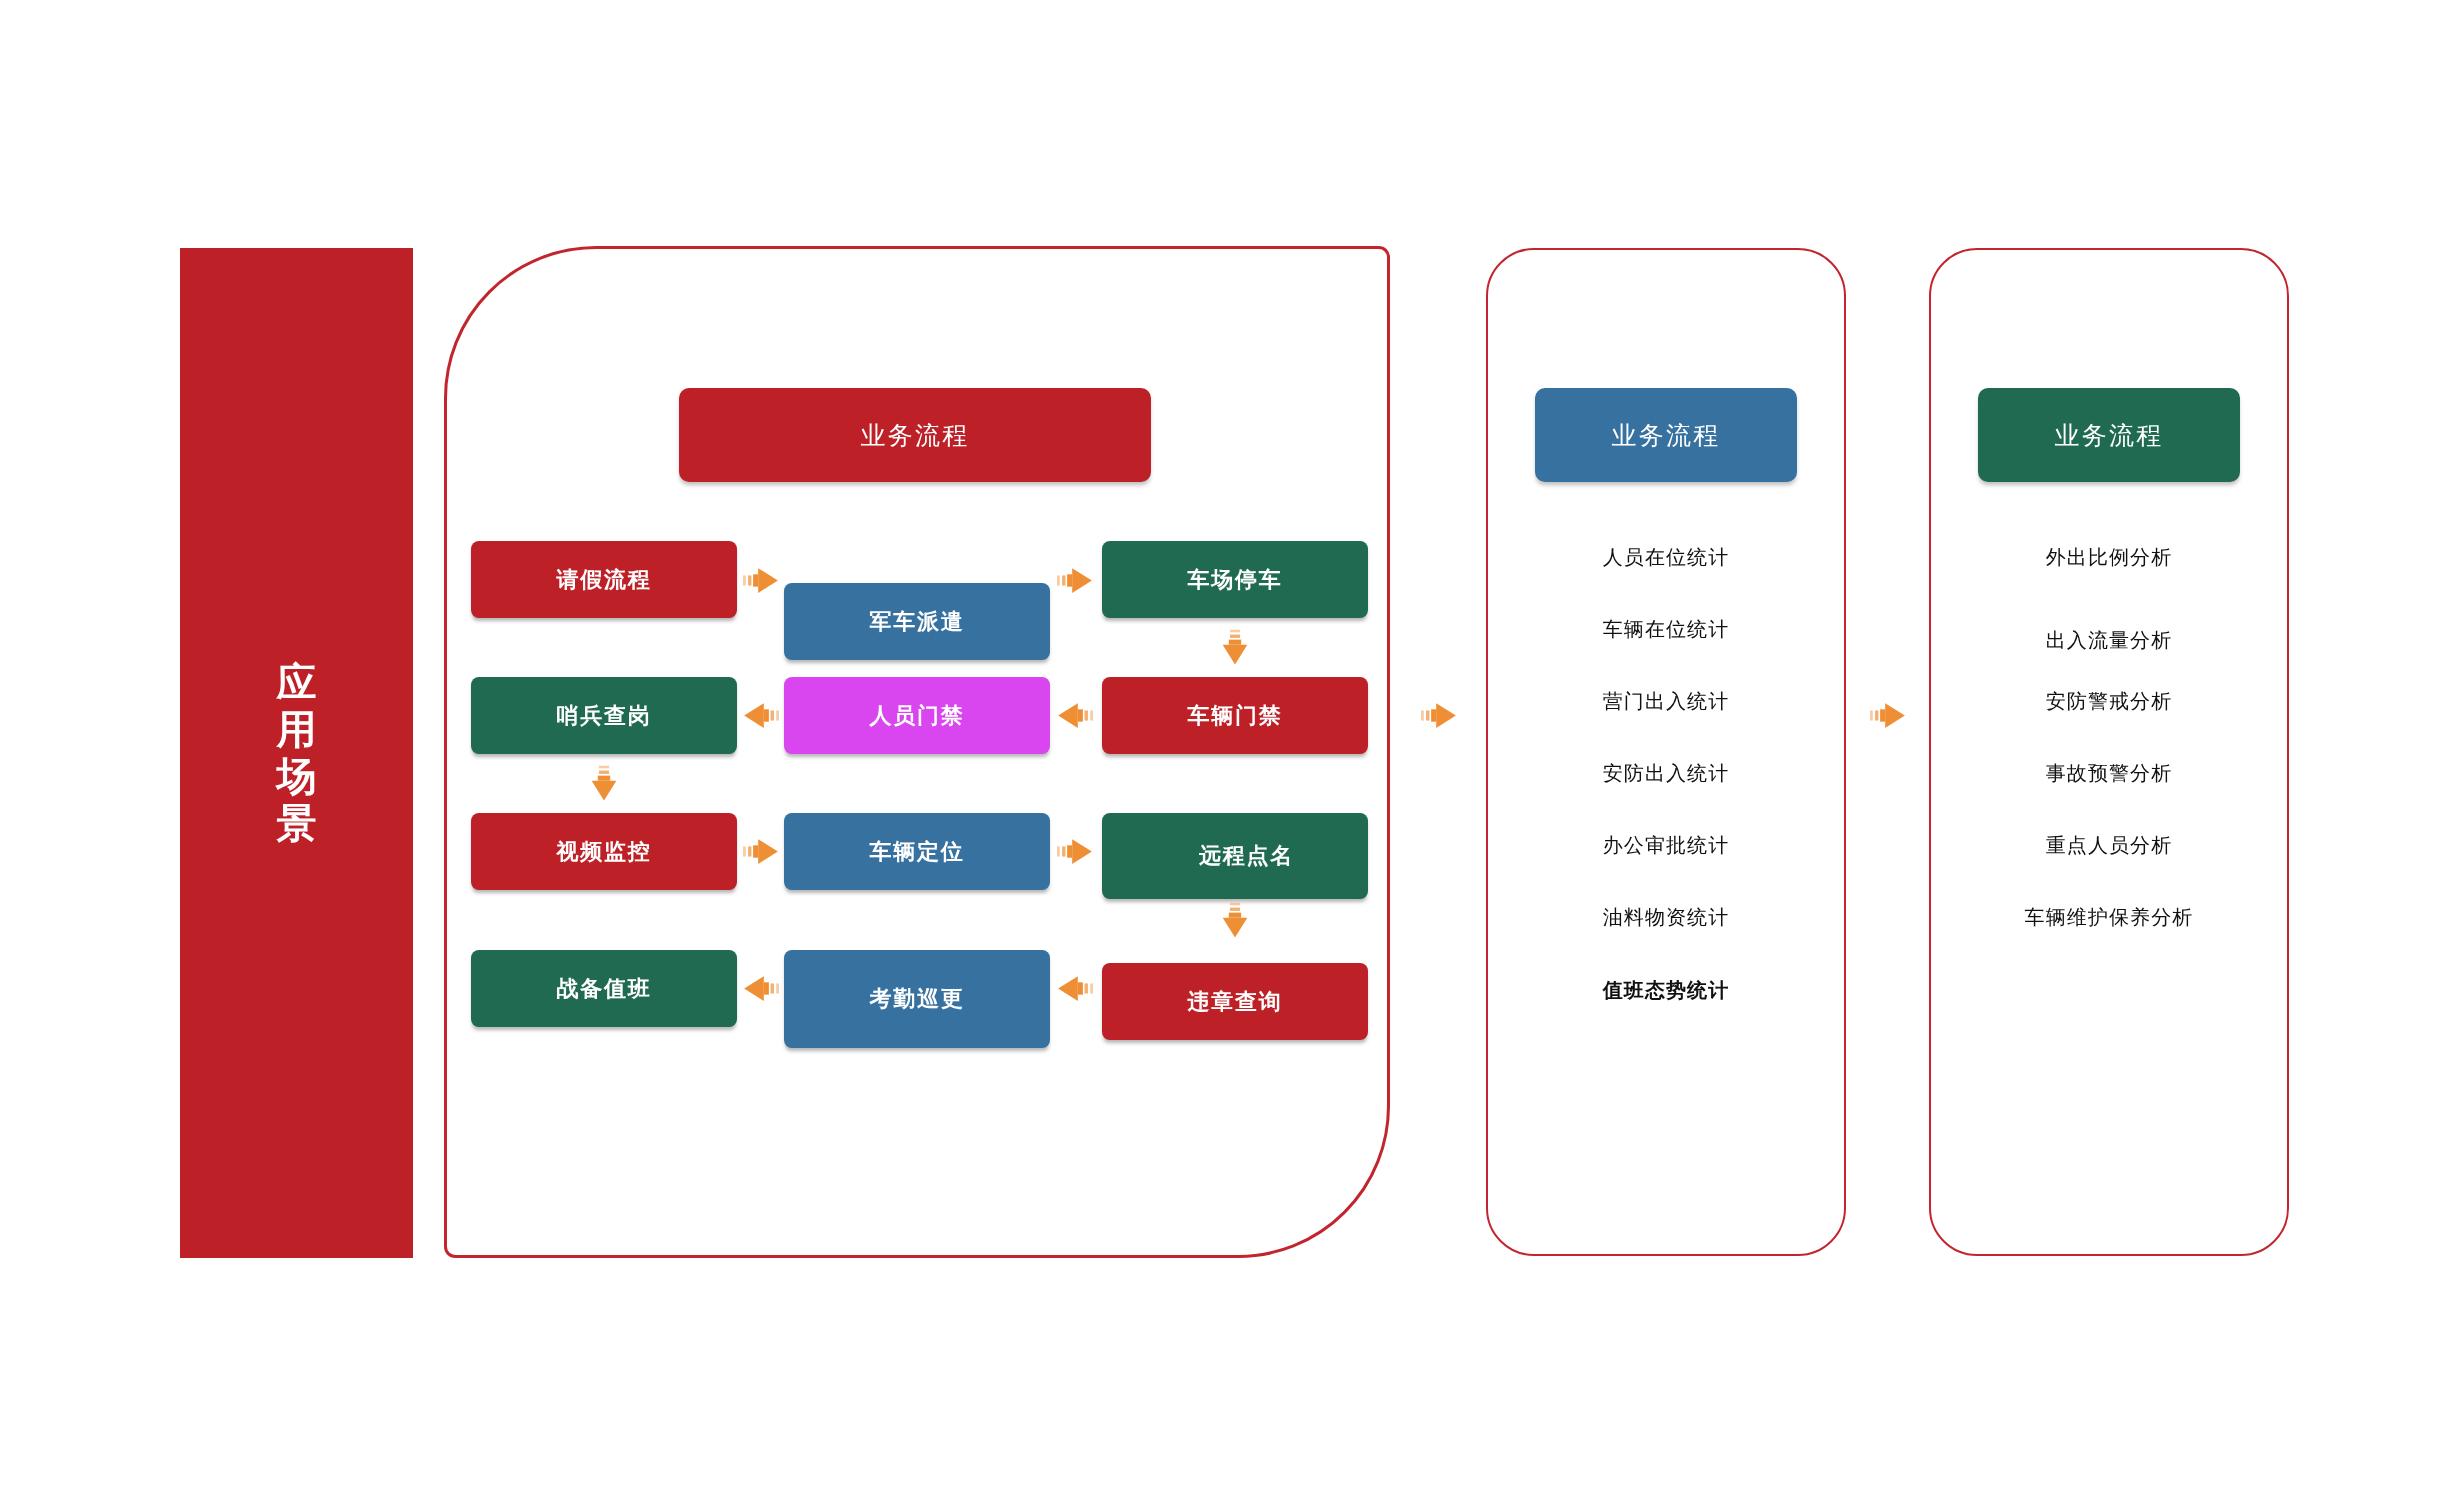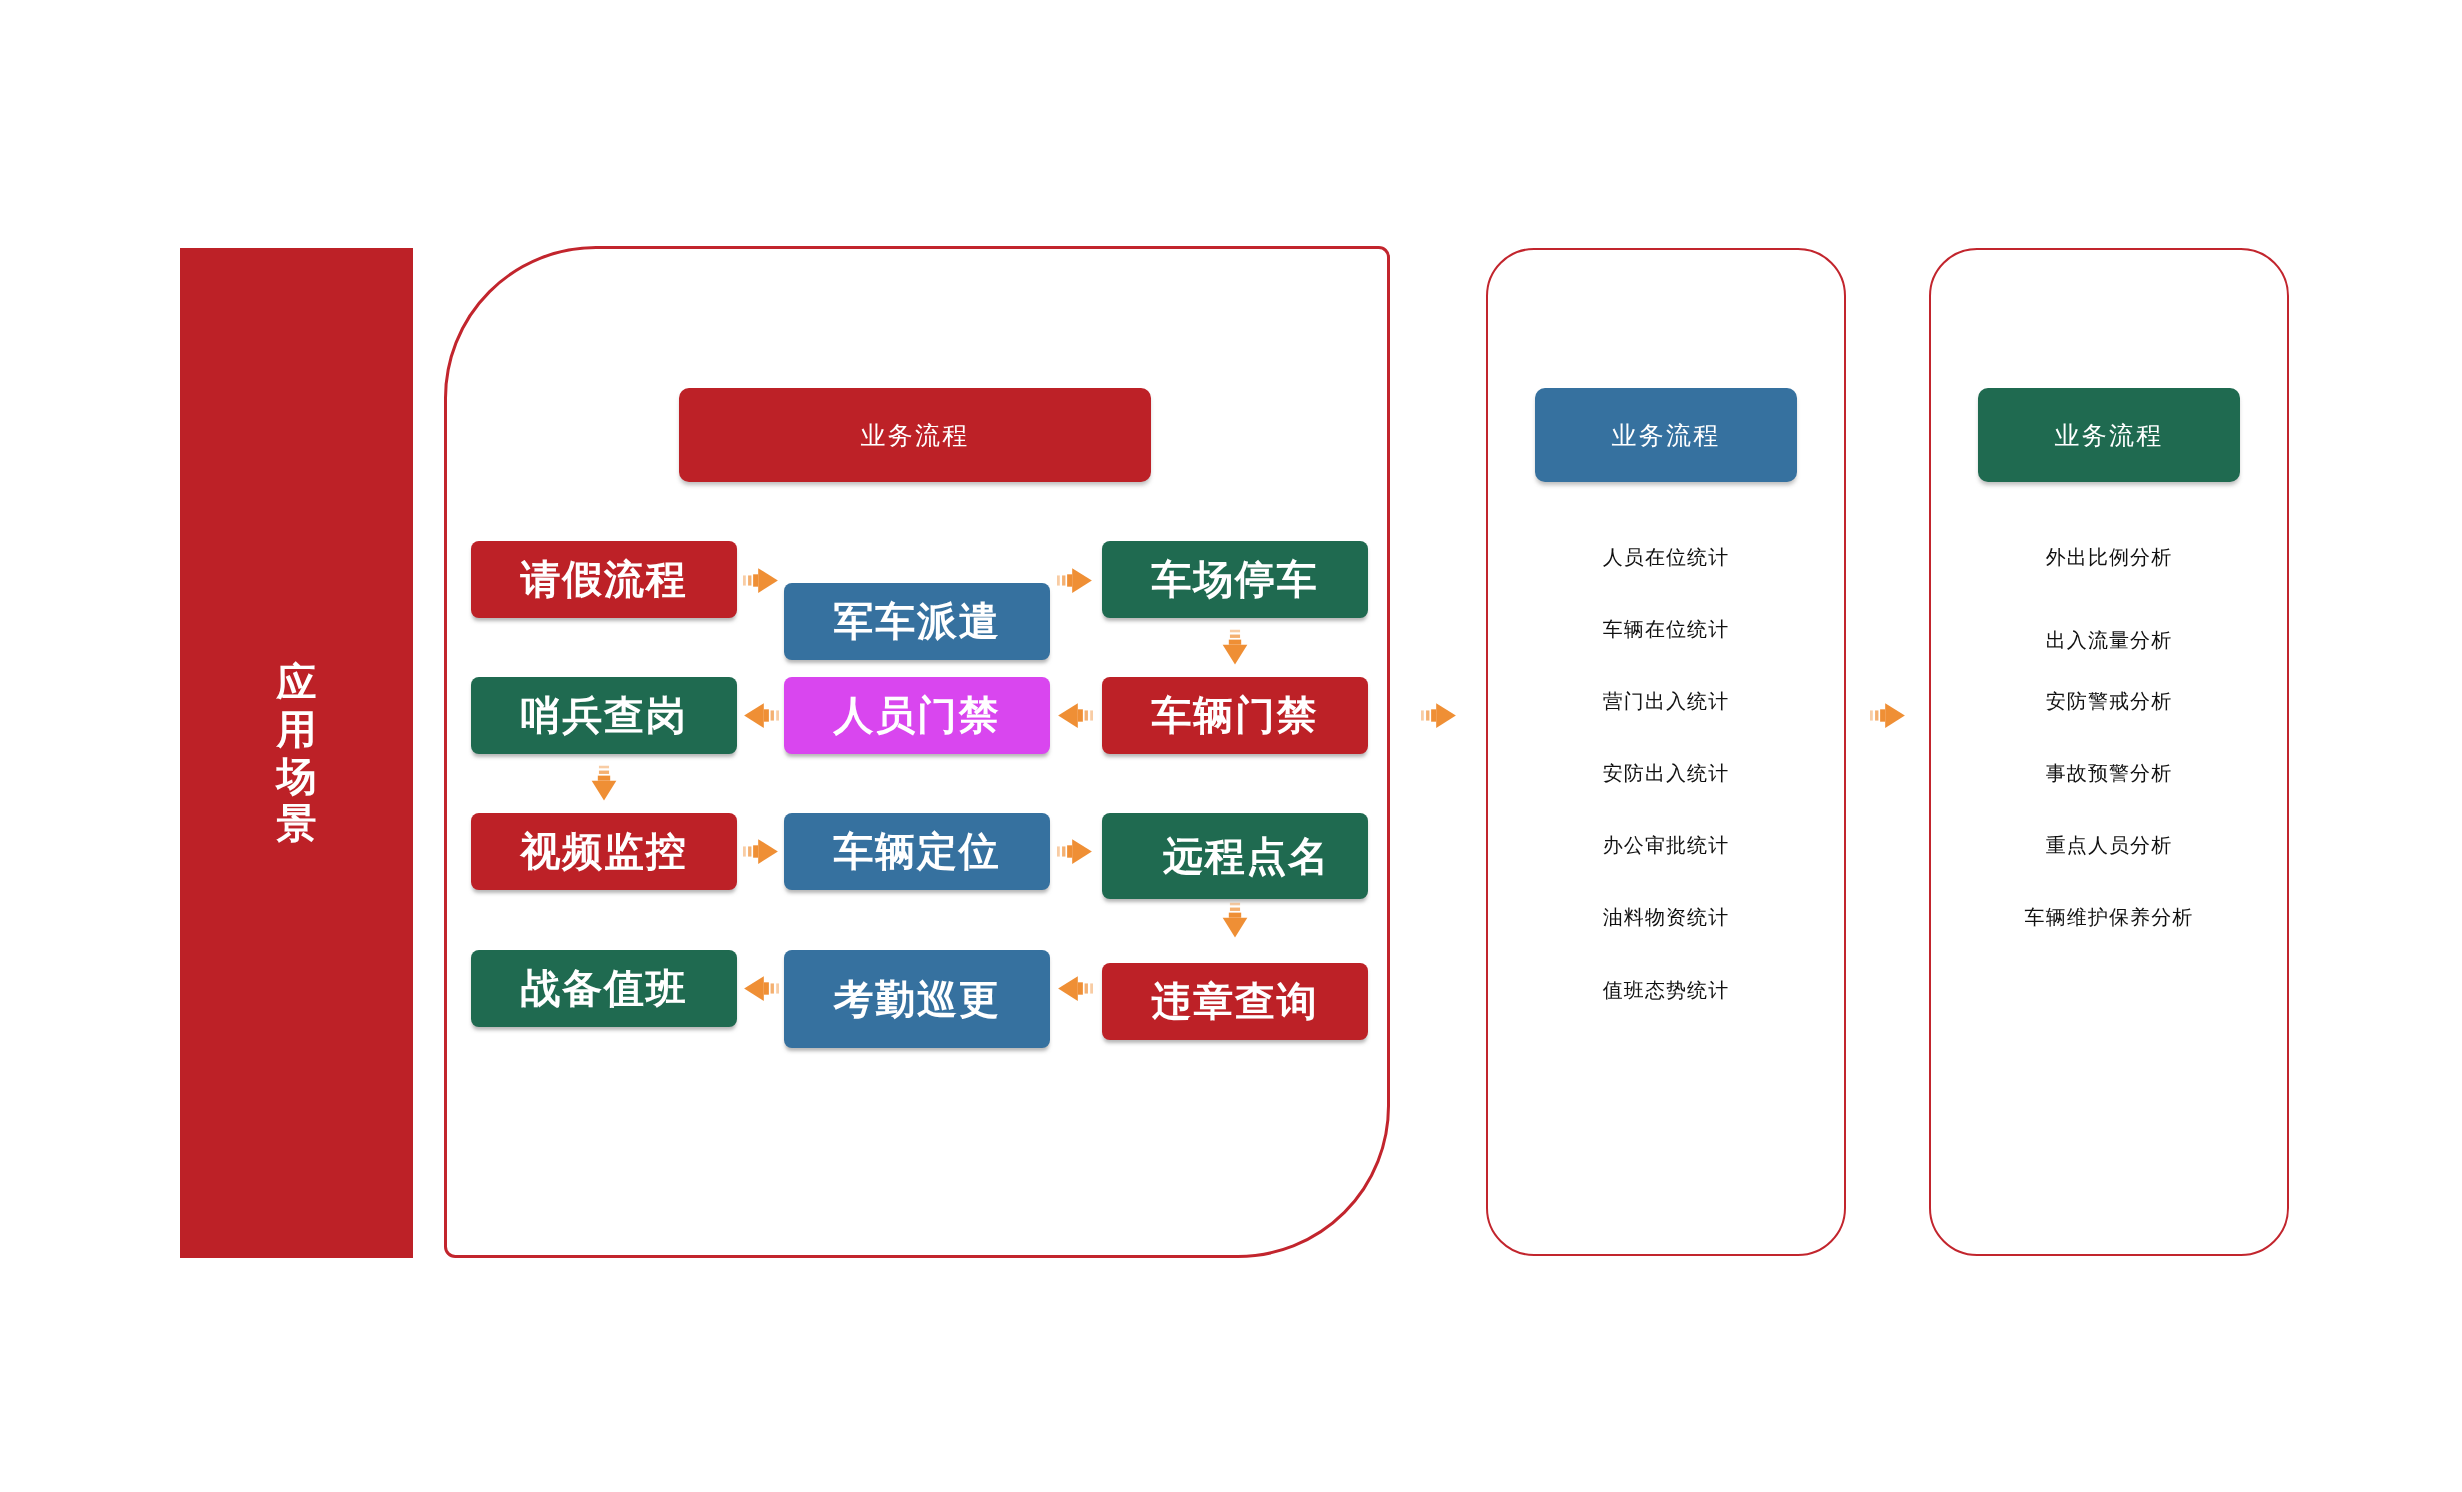--- a/index.html
+++ b/index.html
@@ -16,21 +16,21 @@
   .panel.main{border-width:3.4px;border-radius:152px 11.2px 152px 11.2px;}
   .panel.side{border-radius:48px;}
 
   
   .header-box{border-radius:10px;display:flex;align-items:center;justify-content:center;
               color:#fff;font-size:25px;font-weight:400;letter-spacing:2.2px;
               box-shadow:0 3.9px 4.5px -1.7px rgba(110,110,110,.45);}
 
   
   .flow-box{border-radius:7.9px;display:flex;align-items:center;justify-content:center;
-            color:#fff;font-size:40px;font-weight:700;letter-spacing:1.7px;
+            color:#fff;font-size:22px;font-weight:700;letter-spacing:1.7px;
             box-shadow:0 3.9px 3.9px -1.7px rgba(110,110,110,.5);}
 
   
   .list-item{height:39px;line-height:39px;text-align:center;color:#111;
              font-size:20px;letter-spacing:1.1px;}
 
   
   .arrow{position:absolute;overflow:visible;}
   .arrow.left{transform:scaleX(-1);}
   .arrow.down{transform:rotate(90deg);}
@@ -121,21 +121,21 @@
 <div class="abs panel side" style="left: 1486px; top: 248px; width: 360px; height: 1008px; border-color: rgb(194, 37, 45);"></div>
 
 <div class="abs header-box" style="left: 1535px; top: 388px; width: 262px; height: 94px; background-color: rgb(54, 113, 159);">业务流程</div>
 
 <div class="abs list-item" style="left:1486px;top:538px;width:360px;">人员在位统计</div>
 <div class="abs list-item" style="left:1486px;top:610px;width:360px;">车辆在位统计</div>
 <div class="abs list-item" style="left:1486px;top:682px;width:360px;">营门出入统计</div>
 <div class="abs list-item" style="left:1486px;top:754px;width:360px;">安防出入统计</div>
 <div class="abs list-item" style="left:1486px;top:826px;width:360px;">办公审批统计</div>
 <div class="abs list-item" style="left:1486px;top:898px;width:360px;">油料物资统计</div>
-<div class="abs list-item" style="left:1486px;top:971px;width:360px;">值班态势统计</div>
+<div class="abs list-item" style="left:1486px;top:971px;width:360px;font-weight:bold;">值班态势统计</div>
 
 <svg class="arrow" style="left: 1870px; top: 702px; width: 36px; height: 27px; color: rgb(239, 143, 53);" viewBox="0 0 64 48" width="36" height="27">
   <use href="#striped-arrow"></use>
   </svg>
 
 <div class="abs panel side" style="left: 1929px; top: 248px; width: 360px; height: 1008px; border-color: rgb(194, 37, 45);"></div>
 
 <div class="abs header-box" style="left: 1978px; top: 388px; width: 262px; height: 94px; background-color: rgb(31, 106, 80);">业务流程</div>
 
 <div class="abs list-item" style="left:1929px;top:538px;width:360px;">外出比例分析</div>

